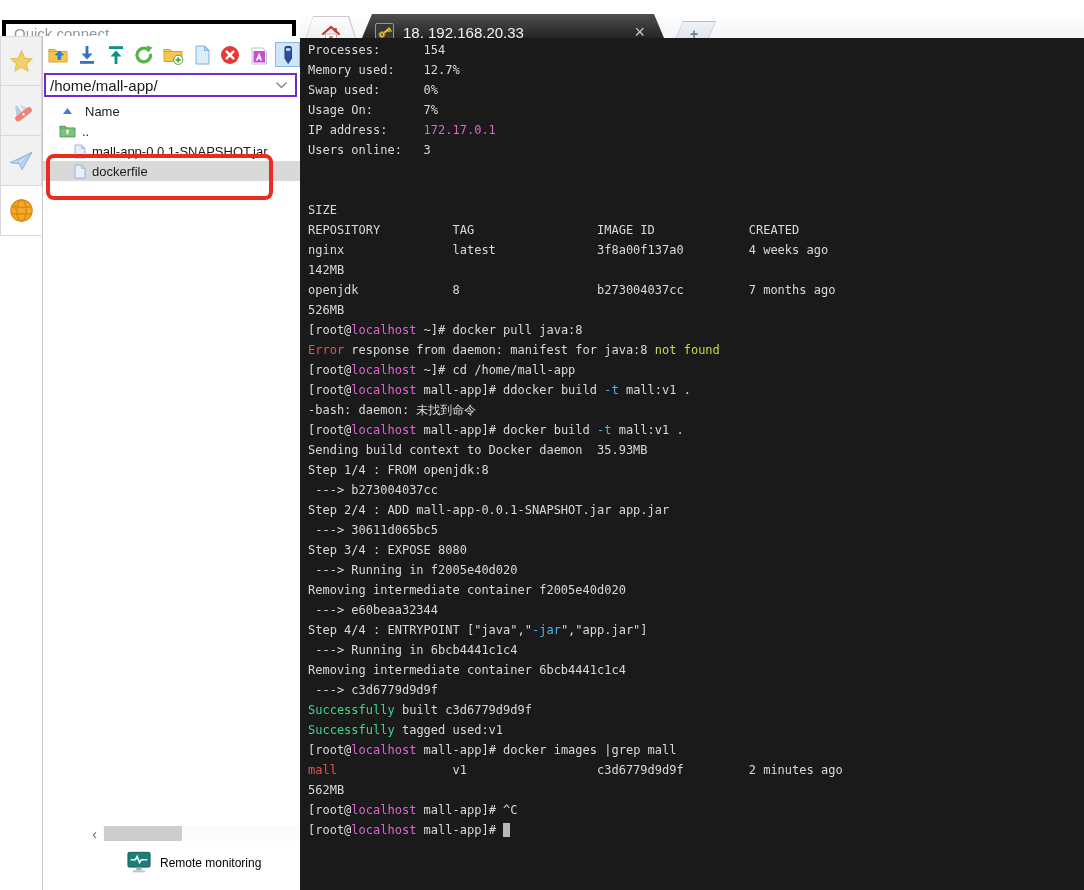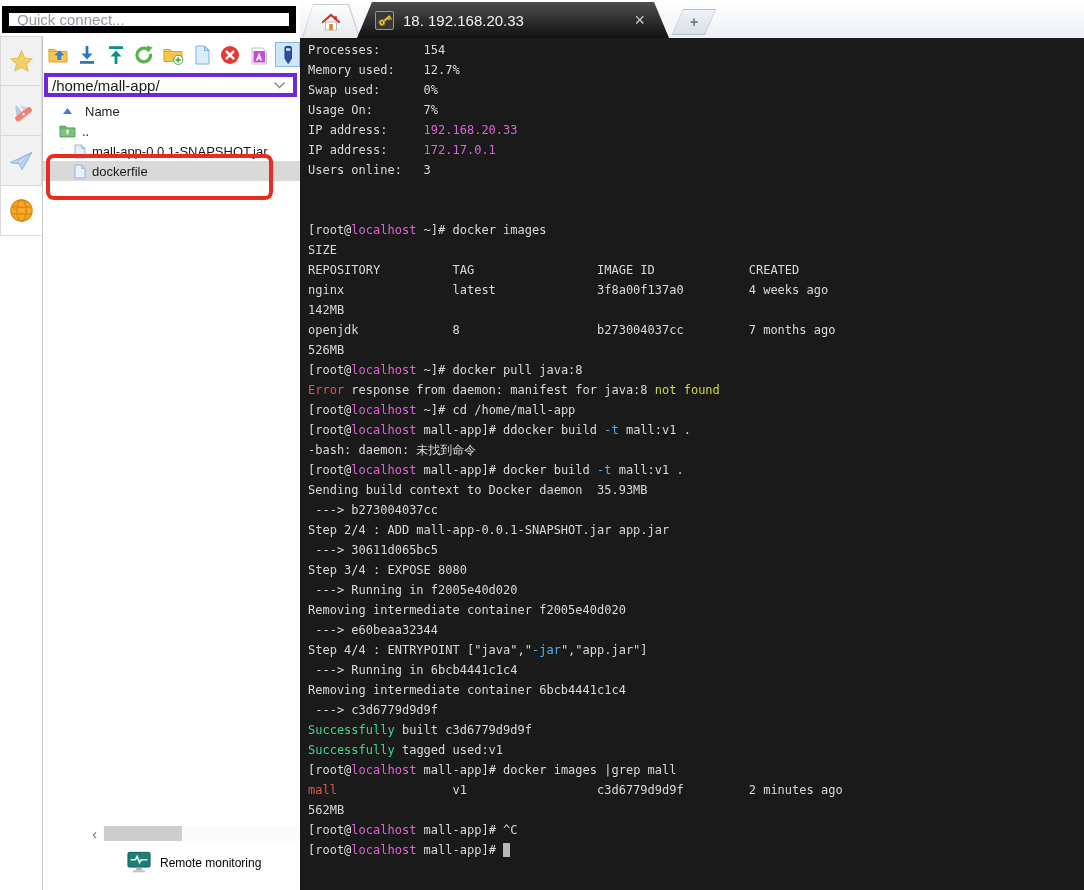--- a/index.html
+++ b/index.html
@@ -4,22 +4,22 @@
 <style>
   html,body{margin:0;padding:0;}
   body{
     width:1084px;height:890px;position:relative;overflow:hidden;
     background:#ffffff;font-family:"Liberation Sans",sans-serif;
     -webkit-font-smoothing:antialiased;
   }
   
   .sidebar{position:absolute;left:0;top:0;width:300px;height:890px;background:#fff;}
   .quick-connect{
-    position:absolute;left:2px;top:6px;width:294px;height:27px;box-sizing:border-box;
-    border:7px solid #000000;font-size:15px;color:#333;padding:0 8px;outline:none;
+    position:absolute;left:2px;top:20px;width:294px;height:27px;box-sizing:border-box;
+    border:4px solid #000000;font-size:15px;color:#333;padding:0 8px;outline:none;
     font-family:"Liberation Sans",sans-serif;
   }
   .quick-connect::placeholder{color:#8f969e;}
   .nav-strip{position:absolute;left:0;top:36px;width:42px;}
   .nav-tab{
     width:42px;height:50px;box-sizing:border-box;background:#f1f1f1;
     border:1px solid #d8d8d8;border-top:none;display:flex;align-items:center;justify-content:center;
     cursor:pointer;
   }
   .nav-tab:first-child{border-top:1px solid #d8d8d8;}
@@ -28,21 +28,21 @@
     position:absolute;left:42px;top:36px;width:258px;height:854px;box-sizing:border-box;
     border-left:1px solid #c6c6c6;background:#fff;
   }
   .sftp-toolbar{display:flex;align-items:center;gap:4px;padding:5px 0 2px 3px;height:27px;}
   .tool-btn{
     width:25px;height:25px;display:flex;align-items:center;justify-content:center;
     background:transparent;border:none;padding:0;cursor:pointer;
   }
   .tool-btn.active{background:#cfe5f8;box-shadow:inset 0 0 0 1px #8ab9e6;}
   .path-combo{
-    margin:3px 3px 0 1px;height:24px;box-sizing:border-box;border:4px solid #6d28d9;
+    margin:3px 3px 0 1px;height:24px;box-sizing:border-box;border:2px solid #6d28d9;
     display:flex;align-items:center;font-size:15px;color:#1a1a1a;padding:0 7px 0 4px;cursor:pointer;
     background:#fff;
   }
   .path-combo .path-text{flex:1;white-space:nowrap;overflow:hidden;}
   .file-list{margin-top:4px;font-size:13px;color:#1a1a1a;}
   .fl-header{height:20px;display:flex;align-items:center;padding-left:20px;cursor:pointer;}
   .fl-header .hdr-label{margin-left:13px;color:#222;}
   .file-row{height:20px;display:flex;align-items:center;cursor:pointer;white-space:nowrap;}
   .file-row.selected{background:#d9d9d9;align-items:center;}
   .file-row .fname{margin-left:6px;}
@@ -59,21 +59,21 @@
     color:#666;font-size:14px;cursor:pointer;user-select:none;
   }
   .scroll-track{flex:1;height:15px;position:relative;background:#fbfbfb;}
   .scroll-thumb{position:absolute;left:2px;top:0;width:78px;height:15px;background:#cdcdcd;cursor:pointer;}
   .remote-mon{
     position:absolute;left:84px;top:815px;display:flex;align-items:center;gap:9px;
     font-size:12px;color:#000;cursor:pointer;
   }
   
   .tabbar{
-    position:absolute;left:300px;top:0;width:784px;height:38px;
+    position:absolute;left:300px;top:12px;width:784px;height:38px;
     background:linear-gradient(#ffffff,#edf0f4);
   }
   .home-tab{
     position:absolute;left:2px;top:4px;width:58px;height:34px;
     clip-path:polygon(11px 0,47px 0,100% 100%,0 100%);
     background:#c9cdd2;cursor:pointer;
   }
   .home-tab-in{
     position:absolute;left:1px;top:1px;right:1px;bottom:0;
     clip-path:polygon(10px 0,45px 0,100% 100%,0 100%);
@@ -361,39 +361,38 @@
       <span>+</span>
     </div>
   </div>
 </div>
 
 <div class="terminal" id="terminal-out">
     <div class="tline"><span class="t-w">Processes:      154</span></div>
     <div class="tline"><span class="t-w">Memory used:    12.7%</span></div>
     <div class="tline"><span class="t-w">Swap used:      0%</span></div>
     <div class="tline"><span class="t-w">Usage On:       7%</span></div>
-    <div class="tline"><span class="t-w">IP address:     </span><span class="t-m">192.168.20.33</span></div>
     <div class="tline"><span class="t-w">IP address:     </span><span class="t-m">172.17.0.1</span></div>
     <div class="tline"><span class="t-w">Users online:   3</span></div>
     <div class="tline"><span class="t-w"></span></div>
     <div class="tline"><span class="t-w"></span></div>
-    <div class="tline"><span class="t-w">[root@</span><span class="t-m">localhost</span><span class="t-w"> ~]# docker images</span></div>
     <div class="tline"><span class="t-w">SIZE</span></div>
     <div class="tline"><span class="t-w">REPOSITORY          TAG                 IMAGE ID             CREATED</span></div>
     <div class="tline"><span class="t-w">nginx               latest              3f8a00f137a0         4 weeks ago</span></div>
     <div class="tline"><span class="t-w">142MB</span></div>
     <div class="tline"><span class="t-w">openjdk             8                   b273004037cc         7 months ago</span></div>
     <div class="tline"><span class="t-w">526MB</span></div>
     <div class="tline"><span class="t-w">[root@</span><span class="t-m">localhost</span><span class="t-w"> ~]# docker pull java:8</span></div>
     <div class="tline"><span class="t-r">Error</span><span class="t-w"> response from daemon: manifest for java:8 </span><span class="t-y">not found</span></div>
     <div class="tline"><span class="t-w">[root@</span><span class="t-m">localhost</span><span class="t-w"> ~]# cd /home/mall-app</span></div>
     <div class="tline"><span class="t-w">[root@</span><span class="t-m">localhost</span><span class="t-w"> mall-app]# ddocker build </span><span class="t-c">-t</span><span class="t-w"> mall:v1 .</span></div>
     <div class="tline"><span class="t-w">-bash: daemon: 未找到命令</span></div>
     <div class="tline"><span class="t-w">[root@</span><span class="t-m">localhost</span><span class="t-w"> mall-app]# docker build </span><span class="t-c">-t</span><span class="t-w"> mall:v1 .</span></div>
     <div class="tline"><span class="t-w">Sending build context to Docker daemon  35.93MB</span></div>
+    <div class="tline"><span class="t-w">Step 1/4 : FROM openjdk:8</span></div>
     <div class="tline"><span class="t-w"> ---&gt; b273004037cc</span></div>
     <div class="tline"><span class="t-w">Step 2/4 : ADD mall-app-0.0.1-SNAPSHOT.jar app.jar</span></div>
     <div class="tline"><span class="t-w"> ---&gt; 30611d065bc5</span></div>
     <div class="tline"><span class="t-w">Step 3/4 : EXPOSE 8080</span></div>
     <div class="tline"><span class="t-w"> ---&gt; Running in f2005e40d020</span></div>
     <div class="tline"><span class="t-w">Removing intermediate container f2005e40d020</span></div>
     <div class="tline"><span class="t-w"> ---&gt; e60beaa32344</span></div>
     <div class="tline"><span class="t-w">Step 4/4 : ENTRYPOINT ["java","</span><span class="t-c">-jar</span><span class="t-w">","app.jar"]</span></div>
     <div class="tline"><span class="t-w"> ---&gt; Running in 6bcb4441c1c4</span></div>
     <div class="tline"><span class="t-w">Removing intermediate container 6bcb4441c1c4</span></div>

